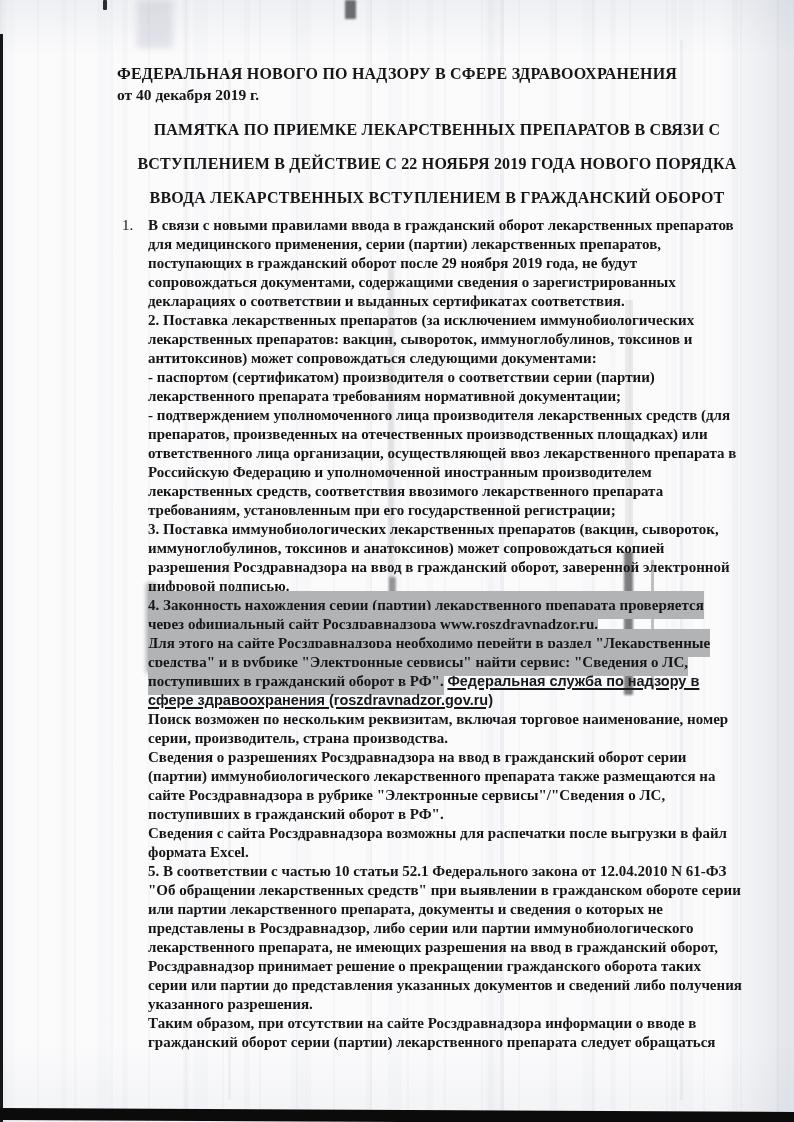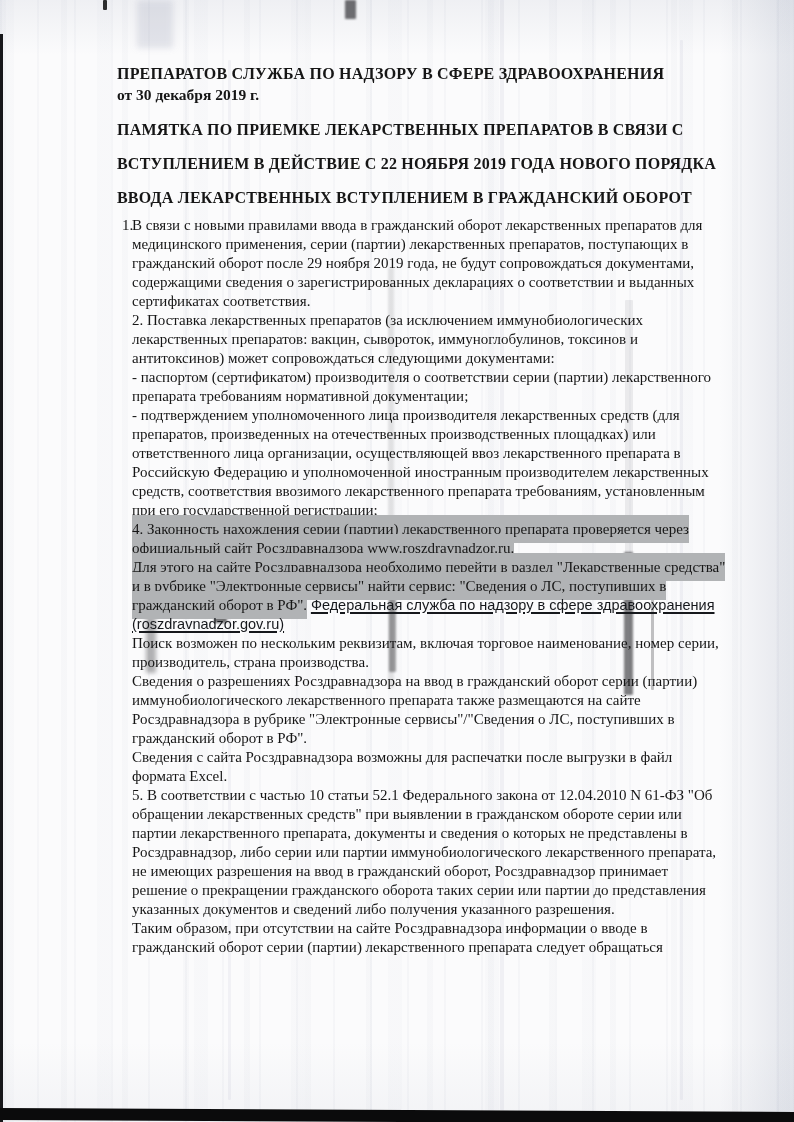--- a/index.html
+++ b/index.html
@@ -44,26 +44,26 @@
   .st-k{left:228px;top:60px;width:3px;height:1040px;background:rgba(110,120,150,.07);}
   .st-l{left:500px;top:0;width:4px;height:1110px;background:rgba(110,120,150,.08);}
   .st-m{left:680px;top:40px;width:3px;height:1060px;background:rgba(110,120,150,.07);}
 
   .header{position:absolute;left:117px;top:63px;width:620px;z-index:5;}
   .org{font-weight:bold;font-size:16px;line-height:21px;letter-spacing:.2px;}
   .date{font-weight:bold;font-size:15.5px;line-height:20px;margin-top:1px;}
 
   .title{position:absolute;left:117px;top:113px;width:640px;margin:0;z-index:5;
          font-weight:bold;font-size:16px;letter-spacing:.2px;}
-  .title div{line-height:34px;height:34px;}
+  .title div{line-height:34px;height:34px;text-align:center;}
 
   .body-block{position:absolute;left:122px;top:216px;width:622px;z-index:5;
               font-size:15px;line-height:19px;}
   .marker{position:absolute;left:0;top:0;width:26px;}
-  .content{margin-left:10px;width:594px;}
+  .content{margin-left:26px;width:594px;font-weight:bold;}
   .content p{margin:0;padding:0;white-space:pre-line;text-align:left;}
   .hl{background:var(--highlight,#b1b3b5);box-decoration-break:clone;-webkit-box-decoration-break:clone;padding:6px 0;}
   .doclink{
     font-family:"Liberation Sans", sans-serif;font-size:14.5px;
     color:#16181c;text-decoration:underline;text-decoration-thickness:1.5px;text-underline-offset:2px;
     cursor:pointer;
   }
 </style>
 </head>
 <body>
@@ -80,37 +80,38 @@
   <div class="artifact streak st-f"></div>
   <div class="artifact streak st-g"></div>
   <div class="artifact streak st-h"></div>
   <div class="artifact streak st-i"></div>
   <div class="artifact streak st-j"></div>
   <div class="artifact streak st-k"></div>
   <div class="artifact streak st-l"></div>
   <div class="artifact streak st-m"></div>
 
   <div class="header">
-    <div class="org">ПРЕПАРАТОВ СЛУЖБА ПО НАДЗОРУ В СФЕРЕ ЗДРАВООХРАНЕНИЯ</div>
-    <div class="date">от 30 декабря 2019 г.</div>
+    <div class="org">ФЕДЕРАЛЬНАЯ НОВОГО ПО НАДЗОРУ В СФЕРЕ ЗДРАВООХРАНЕНИЯ</div>
+    <div class="date">от 40 декабря 2019 г.</div>
   </div>
 
   <h1 class="title">
     <div>ПАМЯТКА ПО ПРИЕМКЕ ЛЕКАРСТВЕННЫХ ПРЕПАРАТОВ В СВЯЗИ С</div>
     <div>ВСТУПЛЕНИЕМ В ДЕЙСТВИЕ С 22 НОЯБРЯ 2019 ГОДА НОВОГО ПОРЯДКА</div>
     <div>ВВОДА ЛЕКАРСТВЕННЫХ ВСТУПЛЕНИЕМ В ГРАЖДАНСКИЙ ОБОРОТ</div>
   </h1>
 
   <div class="body-block">
     <div class="marker">1.</div>
     <div class="content">
       <p>В связи с новыми правилами ввода в гражданский оборот лекарственных препаратов для медицинского применения, серии (партии) лекарственных препаратов, поступающих в гражданский оборот после 29 ноября 2019 года, не будут сопровождаться документами, содержащими сведения о зарегистрированных декларациях о соответствии и выданных сертификатах соответствия.</p>
       <p>2. Поставка лекарственных препаратов (за исключением иммунобиологических лекарственных препаратов: вакцин, сывороток, иммуноглобулинов, токсинов и антитоксинов) может сопровождаться следующими документами:
 - паспортом (сертификатом) производителя о соответствии серии (партии) лекарственного препарата требованиям нормативной документации;
 - подтверждением уполномоченного лица производителя лекарственных средств (для препаратов, произведенных на отечественных производственных площадках) или ответственного лица организации, осуществляющей ввоз лекарственного препарата в Российскую Федерацию и уполномоченной иностранным производителем лекарственных средств, соответствия ввозимого лекарственного препарата требованиям, установленным при его государственной регистрации;</p>
+      <p>3. Поставка иммунобиологических лекарственных препаратов (вакцин, сывороток, иммуноглобулинов, токсинов и анатоксинов) может сопровождаться копией разрешения Росздравнадзора на ввод в гражданский оборот, заверенной электронной цифровой подписью.</p>
       <p><span class="hl">4. Законность нахождения серии (партии) лекарственного препарата проверяется через официальный сайт Росздравнадзора www.roszdravnadzor.ru.
 Для этого на сайте Росздравнадзора необходимо перейти в раздел "Лекарственные средства" и в рубрике "Электронные сервисы" найти сервис: "Сведения о ЛС, поступивших в гражданский оборот в РФ".</span> <a class="doclink">Федеральная служба по надзору в сфере здравоохранения (roszdravnadzor.gov.ru)</a></p>
       <p>Поиск возможен по нескольким реквизитам, включая торговое наименование, номер серии, производитель, страна производства.
 Сведения о разрешениях Росздравнадзора на ввод в гражданский оборот серии (партии) иммунобиологического лекарственного препарата также размещаются на сайте Росздравнадзора в рубрике "Электронные сервисы"/"Сведения о ЛС, поступивших в гражданский оборот в РФ".
 Сведения с сайта Росздравнадзора возможны для распечатки после выгрузки в файл формата Excel.</p>
       <p>5. В соответствии с частью 10 статьи 52.1 Федерального закона от 12.04.2010 N 61-ФЗ "Об обращении лекарственных средств" при выявлении в гражданском обороте серии или партии лекарственного препарата, документы и сведения о которых не представлены в Росздравнадзор, либо серии или партии иммунобиологического лекарственного препарата, не имеющих разрешения на ввод в гражданский оборот, Росздравнадзор принимает решение о прекращении гражданского оборота таких серии или партии до представления указанных документов и сведений либо получения указанного разрешения.
 Таким образом, при отсутствии на сайте Росздравнадзора информации о вводе в гражданский оборот серии (партии) лекарственного препарата следует обращаться</p>
     </div>
   </div>
 

